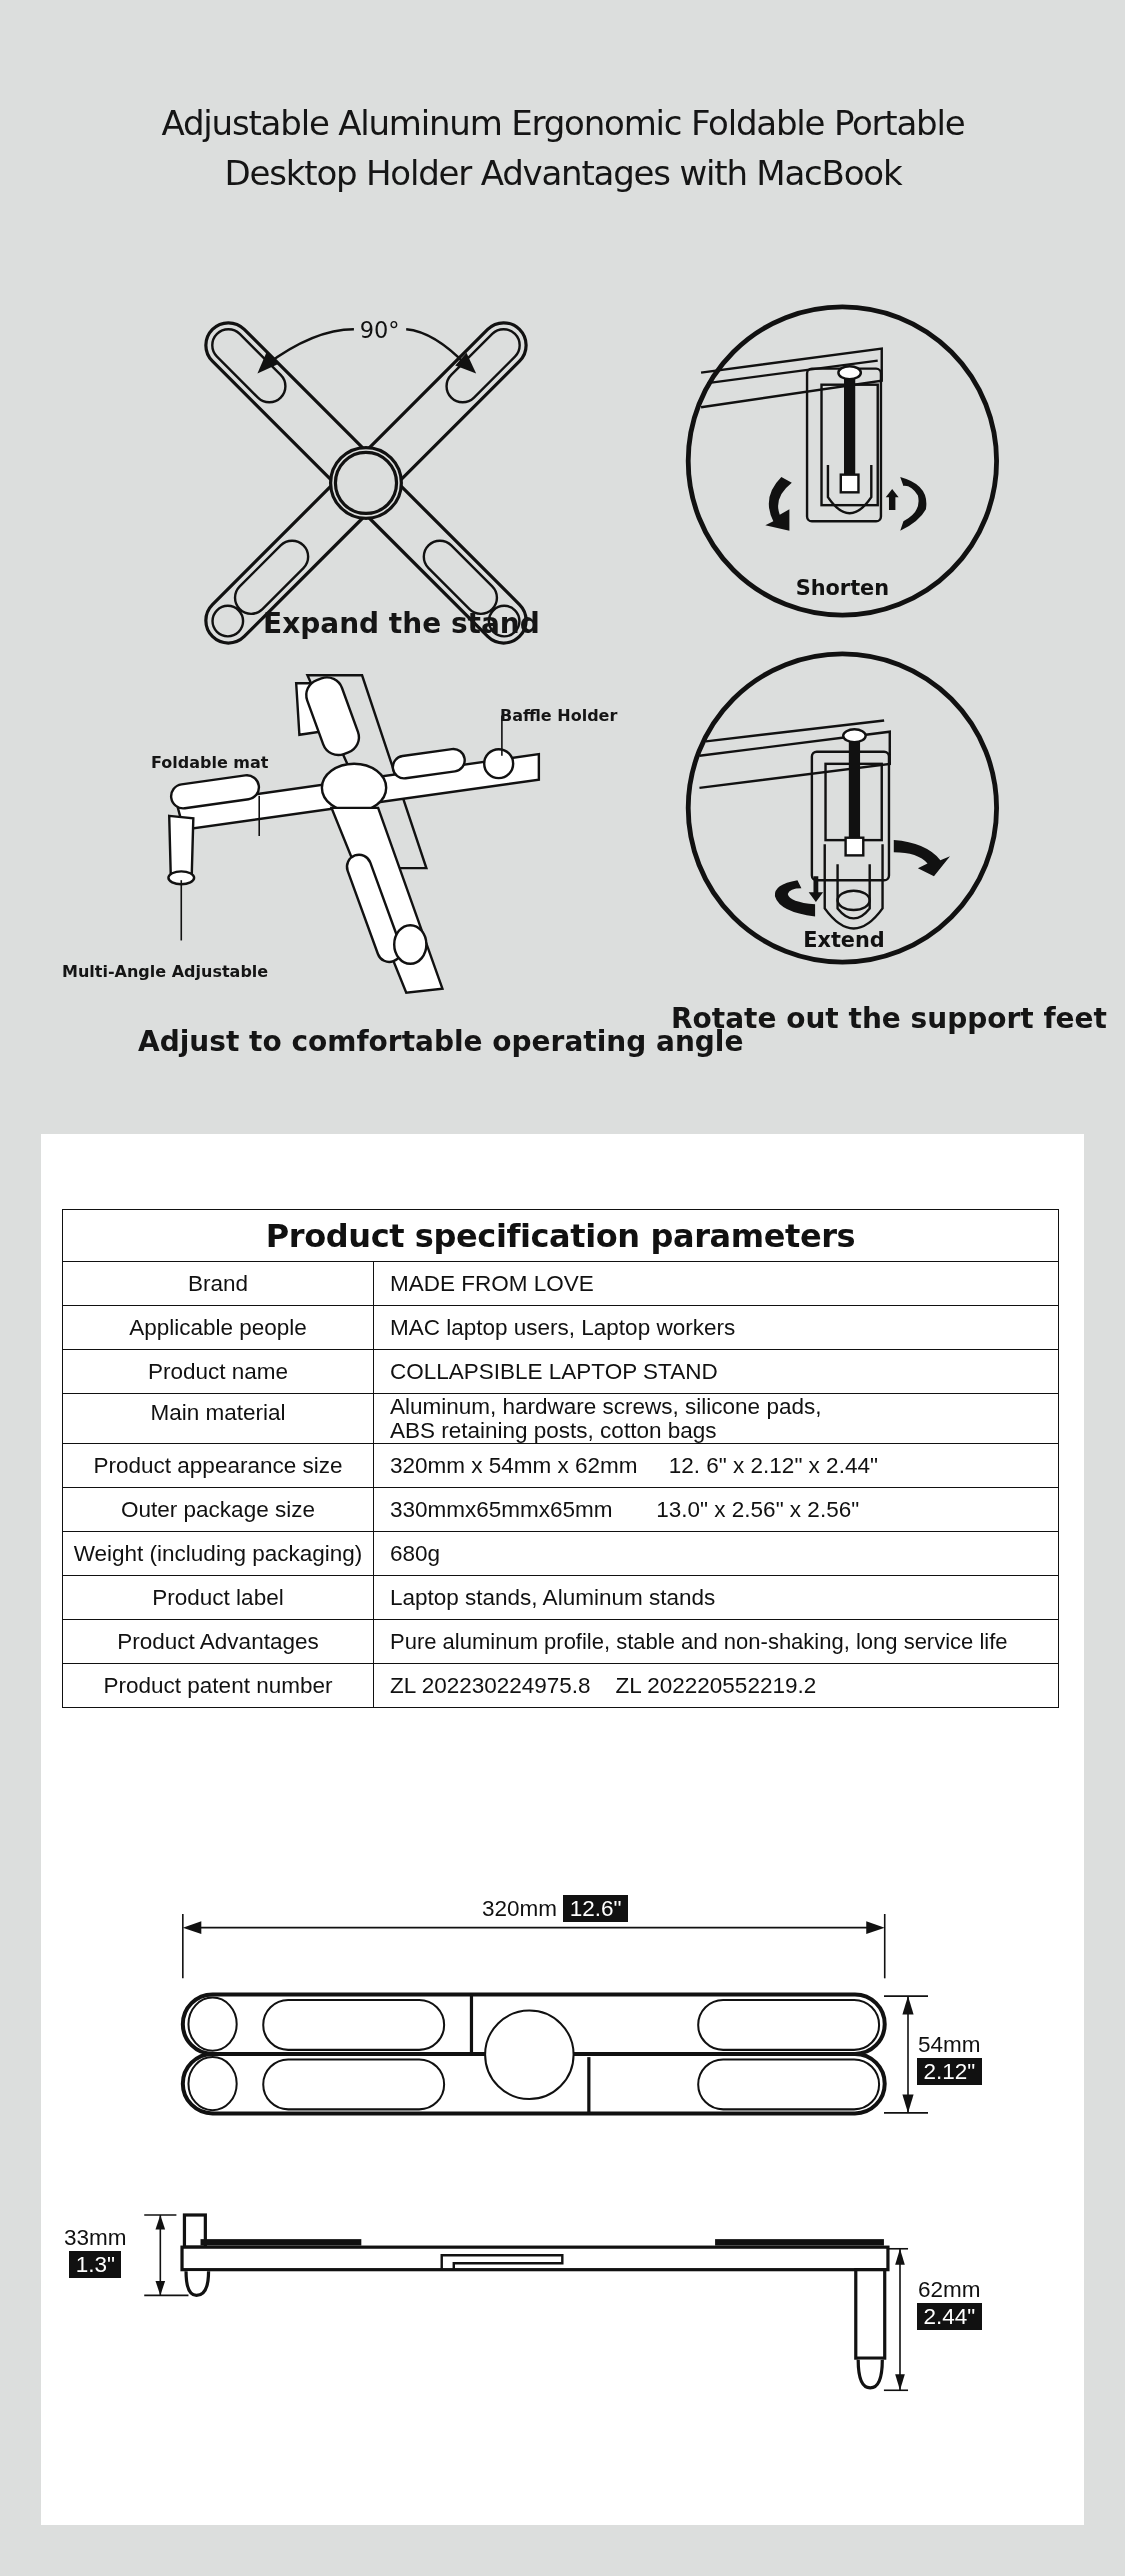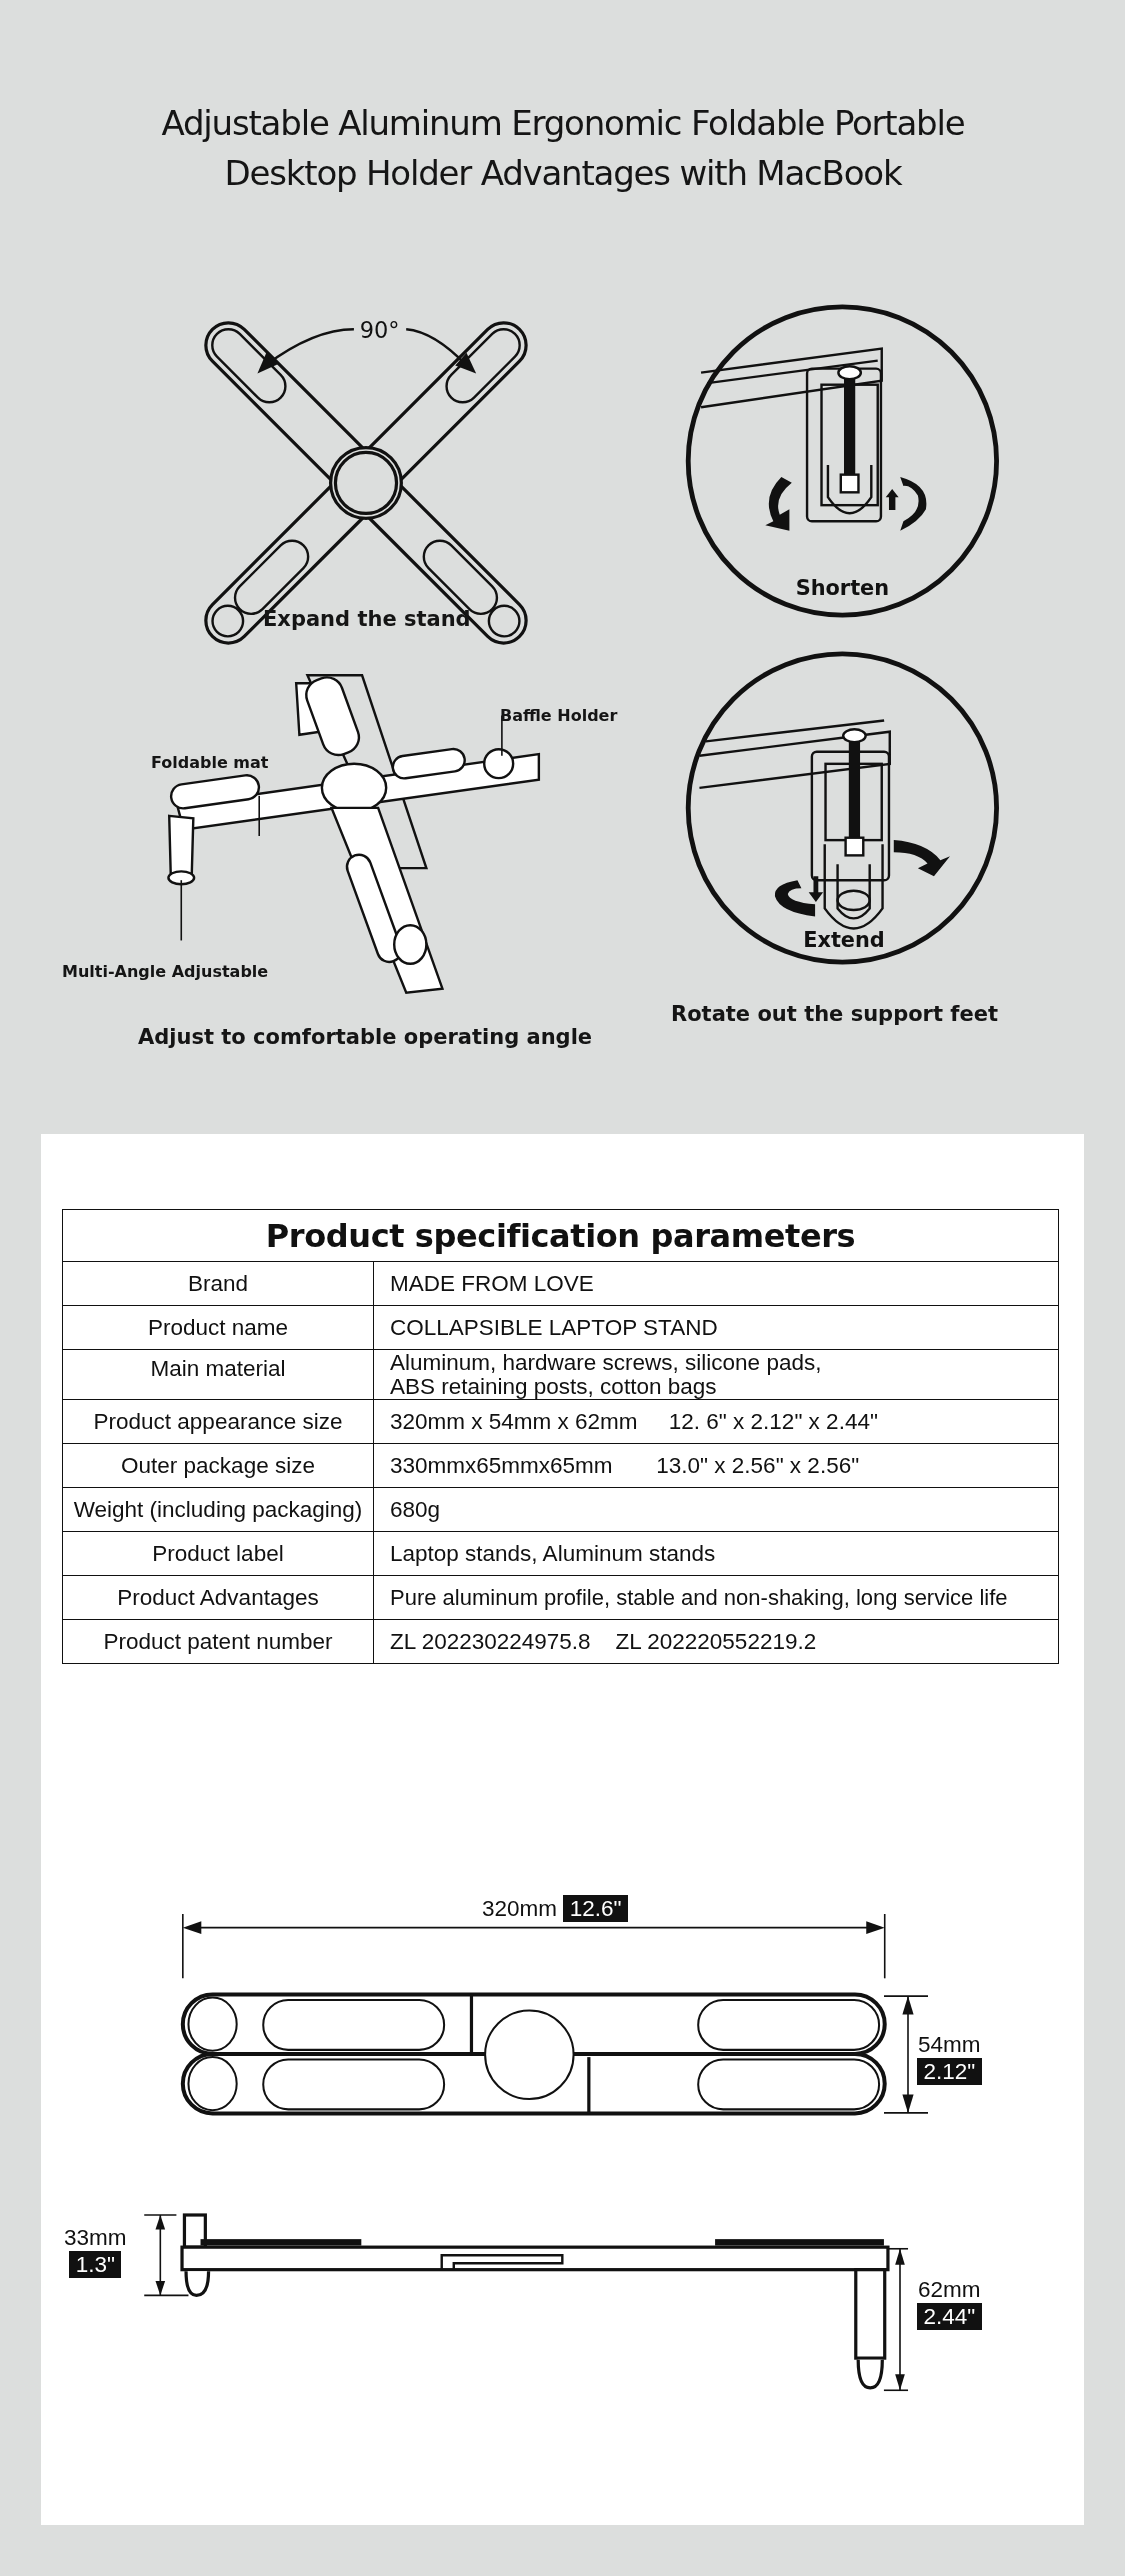--- a/index.html
+++ b/index.html
@@ -1,19 +1,19 @@
 <!DOCTYPE html>
 <html style="font-size:13px"><head>
 <meta charset="utf-8">
 <style>
   html,body{margin:0;padding:0;}
   body{width:1126px;height:2576px;background:#dcdedd;position:relative;overflow:hidden;font-family:"Liberation Sans",sans-serif;color:#111;}
   .abs{position:absolute;}
   .title{left:0;width:1126px;text-align:center;font-family:"DejaVu Sans",sans-serif;font-weight:normal;font-size:34px;letter-spacing:-1.2px;line-height:50px;top:98px;color:#151515;}
-  .caption{font-family:"DejaVu Sans",sans-serif;font-weight:bold;font-size:21px;color:#151515;white-space:nowrap;}
+  .caption{font-family:"DejaVu Sans",sans-serif;font-weight:bold;font-size:28px;color:#151515;white-space:nowrap;}
   .label{font-family:"DejaVu Sans",sans-serif;font-weight:bold;font-size:16px;color:#151515;white-space:nowrap;}
   .panel{left:41px;top:1134px;width:1043px;height:1391px;background:#fff;}
   table.spec{position:absolute;left:62px;top:1209px;width:997px;border-collapse:collapse;}
   table.spec td,table.spec th{border:1.6px solid #111;font-size:22.5px;padding:0;height:43px;}
   table.spec th{font-family:"DejaVu Sans",sans-serif;font-weight:bold;font-size:32px;height:51px;letter-spacing:-0.4px;}
   td.k{width:310px;text-align:center;}
   td.v{padding-left:16px !important;text-align:left;}
   td.v2{line-height:24px;padding-top:3.2px;padding-bottom:3.2px;}
   .dim{font-size:22.5px;white-space:nowrap;}
   .tag{background:#111;color:#fff;font-size:22.5px;padding:0 6.4px;line-height:27px;display:inline-block;}
@@ -130,20 +130,24 @@
 <table class="spec">
   <tbody>
       <tr>
         <th colspan="2">Product specification parameters</th>
       </tr>
   <tr>
         <td class="k">Brand</td>
         <td class="v">MADE FROM LOVE</td>
       </tr>
   <tr>
+        <td class="k">Applicable people</td>
+        <td class="v">MAC laptop users, Laptop workers</td>
+      </tr>
+  <tr>
         <td class="k">Product name</td>
         <td class="v">COLLAPSIBLE LAPTOP STAND</td>
       </tr>
   <tr>
         <td class="k" style="vertical-align:top;padding-top:6.4px;">Main material</td>
         <td class="v v2">
           <div>Aluminum, hardware screws, silicone pads,</div>
           <div>ABS retaining posts, cotton bags</div>
         </td>
       </tr>

